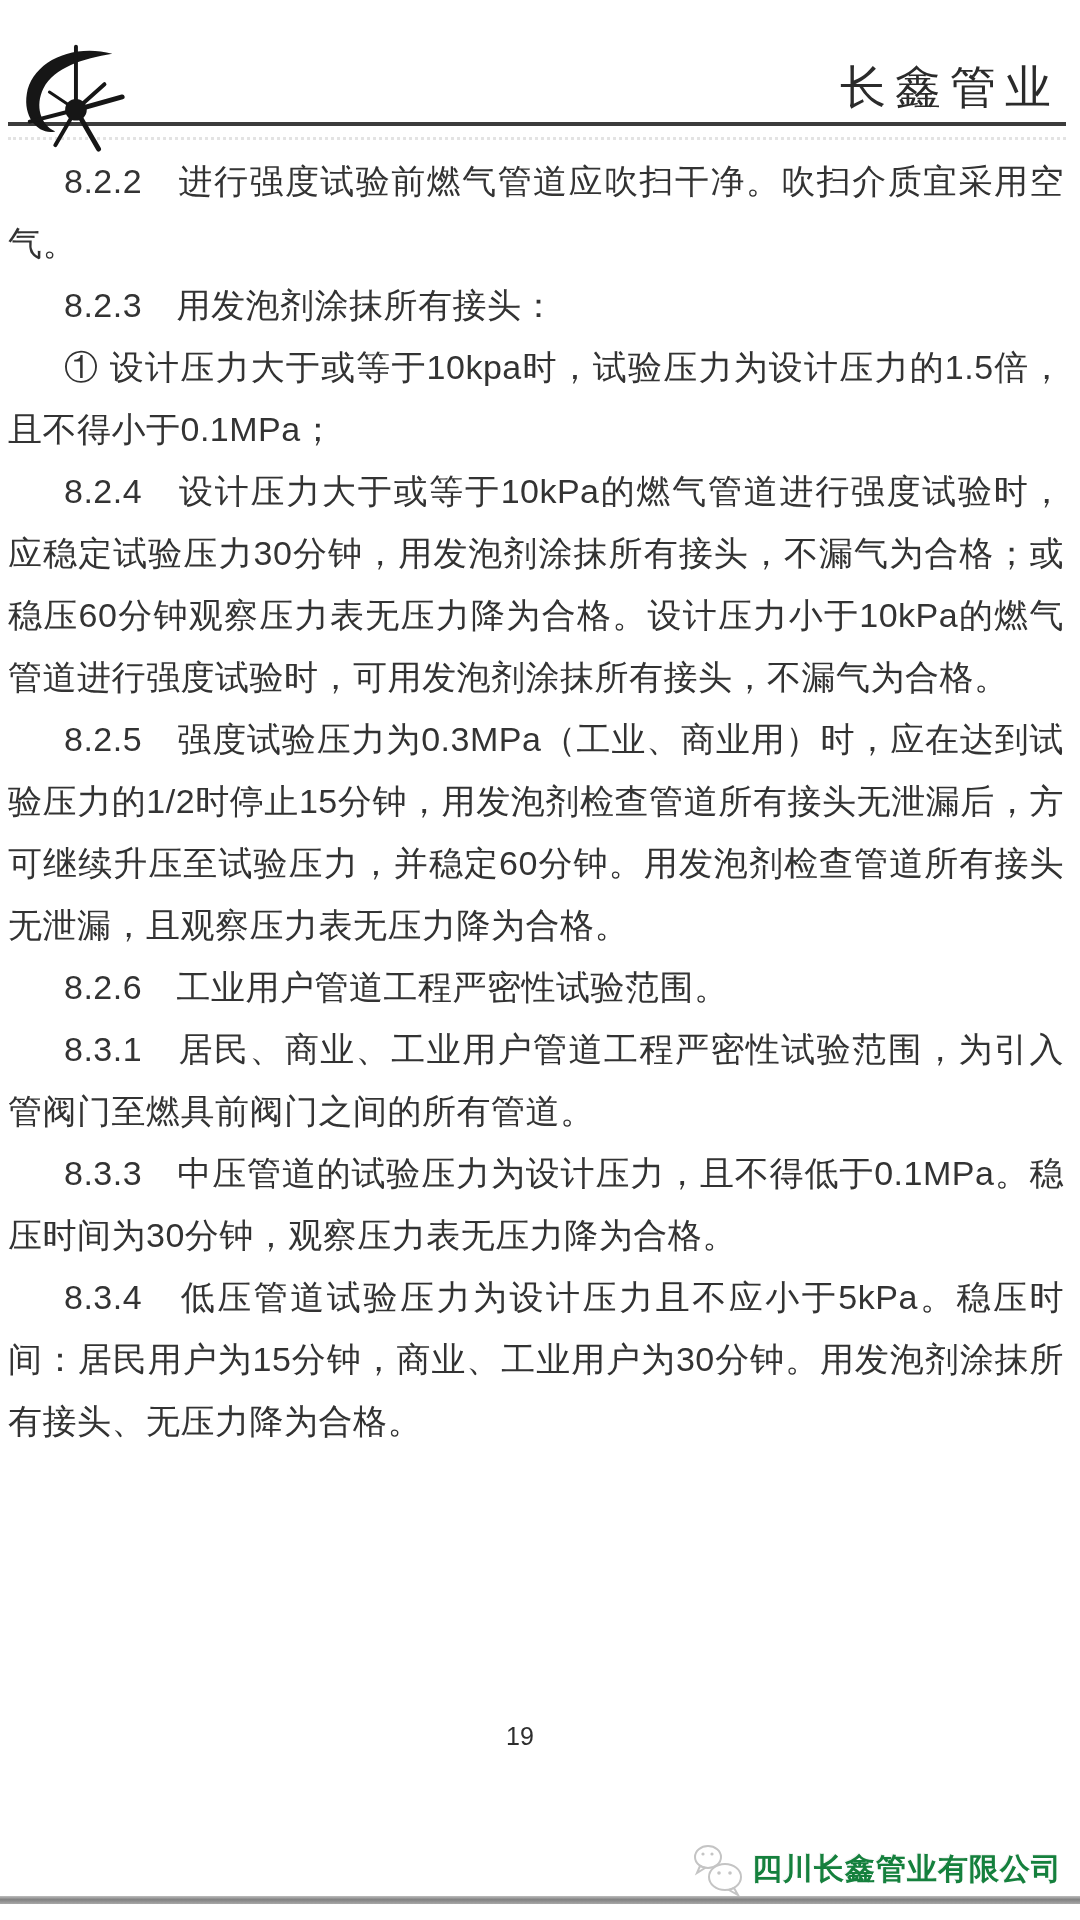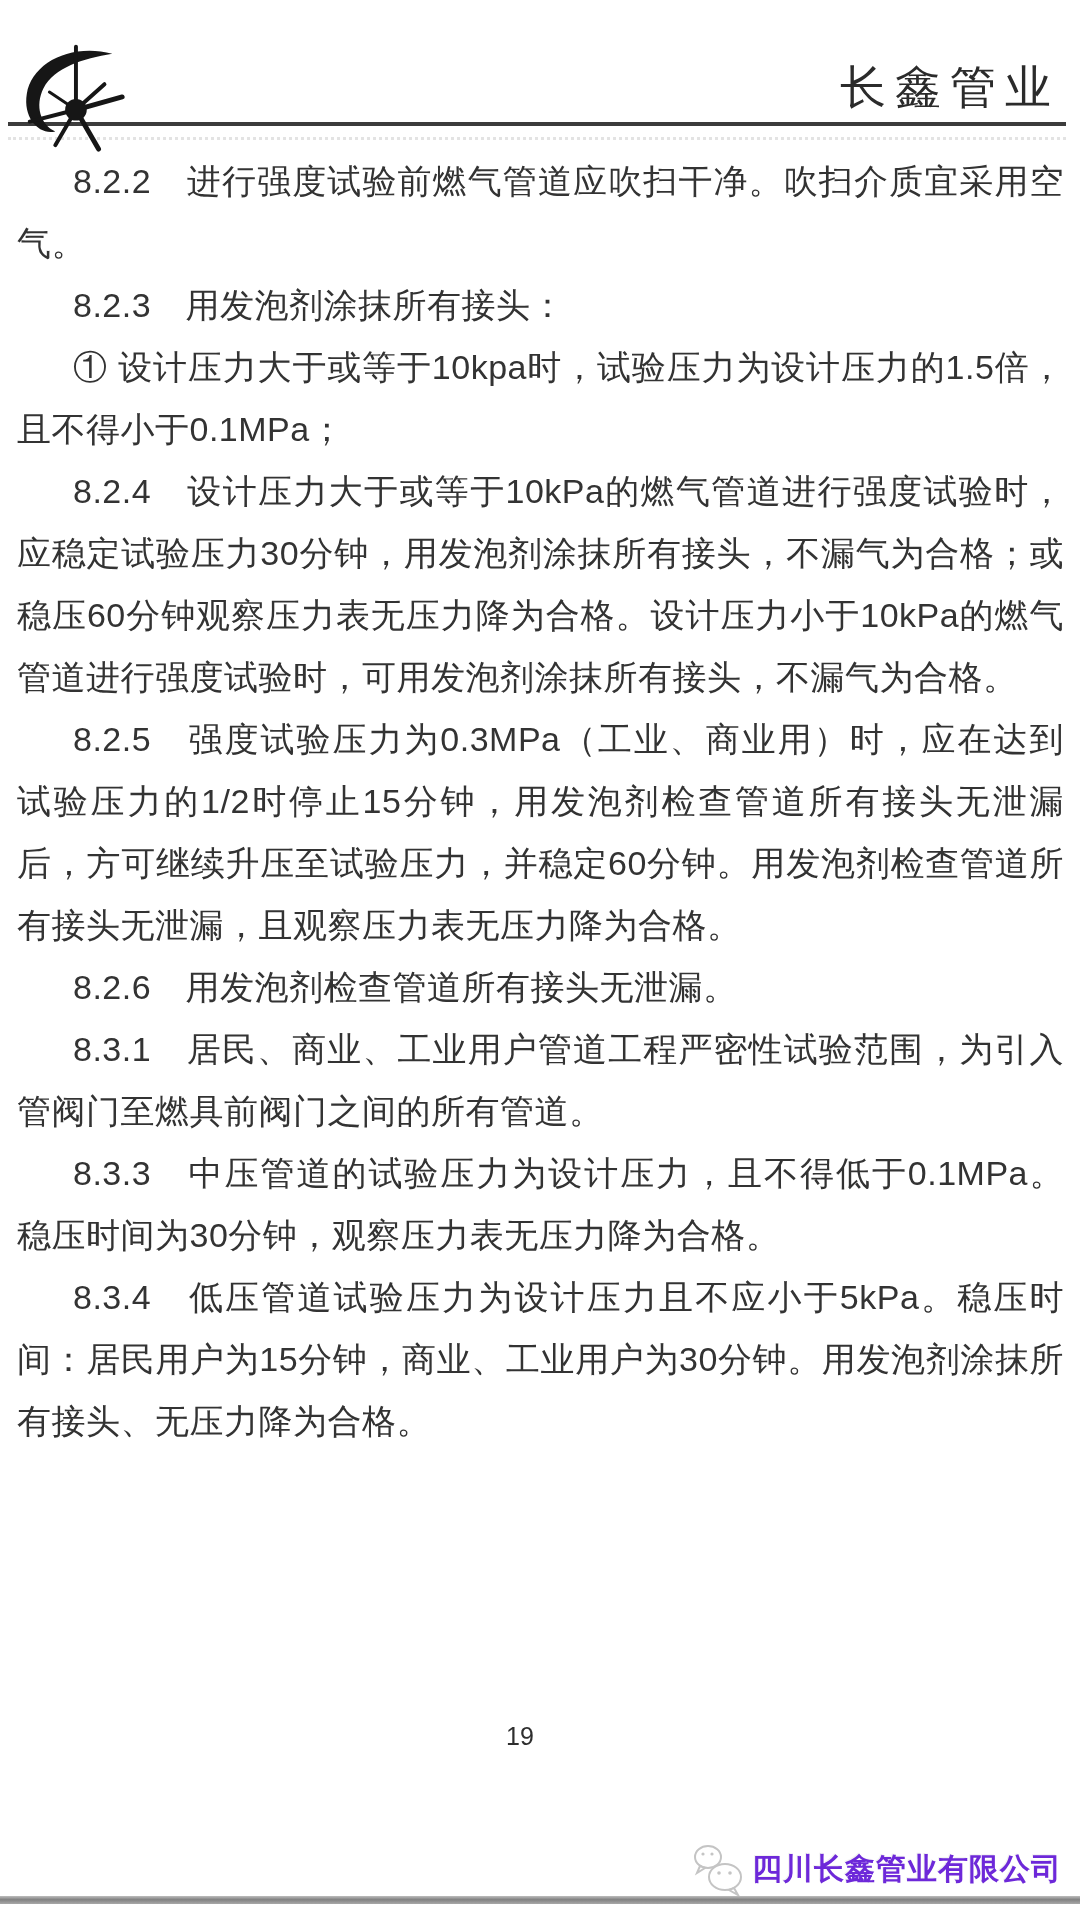--- a/index.html
+++ b/index.html
@@ -29,21 +29,21 @@
     position: absolute; left: 8px; right: 14px; top: 122px;
     height: 4px; background: #3c3c3c; z-index: 1;
   }
   .header-rule-faint {
     position: absolute; left: 8px; right: 14px; top: 137px;
     height: 0; border-bottom: 3px dotted #e3e3e3; z-index: 1;
   }
 
   
   .doc-body {
-    position: absolute; left: 17px; right: 16px; top: 150px;
+    position: absolute; left: 8px; right: 16px; top: 150px;
     font-size: 34px; line-height: 62px;
     color: #333333;
     text-align: justify;
     letter-spacing: 0.5px;
   }
   .doc-body p { margin: 0; padding: 0; }
   .doc-body p.indent { text-indent: 56px; }
   .doc-body p.flush  { text-indent: 0; }
 
   
@@ -55,21 +55,21 @@
 
   
   .footer {
     position: absolute; top: 1842px; right: 18px;
     display: flex; align-items: center; gap: 8px;
     z-index: 2;
   }
   .wechat-icon { width: 52px; height: 54px; }
   .footer-company {
     font-size: 30px; letter-spacing: 1px;
-    color: #6d28d9;
+    color: #15803d;
     text-shadow: 1px 1px 0 #ffffff, -1px -1px 0 #f2f2f2;
     font-weight: 600;
   }
   .bottom-bar {
     position: absolute; left: 0; right: 0; top: 1896px; height: 8px;
     background: linear-gradient(180deg, #bdbdbd 0%, #828282 45%, #a8a8a8 100%);
   }
 </style>
 </head>
 <body>
@@ -96,21 +96,21 @@
     <div class="header-rule"></div>
     <div class="header-rule-faint"></div>
   </div>
 
   <div class="doc-body">
     <p class="indent">8.2.2　进行强度试验前燃气管道应吹扫干净。吹扫介质宜采用空气。</p>
     <p class="indent">8.2.3　用发泡剂涂抹所有接头：</p>
     <p class="indent">① 设计压力大于或等于10kpa时，试验压力为设计压力的1.5倍，且不得小于0.1MPa；</p>
     <p class="indent">8.2.4　设计压力大于或等于10kPa的燃气管道进行强度试验时，应稳定试验压力30分钟，用发泡剂涂抹所有接头，不漏气为合格；或稳压60分钟观察压力表无压力降为合格。设计压力小于10kPa的燃气管道进行强度试验时，可用发泡剂涂抹所有接头，不漏气为合格。</p>
     <p class="indent">8.2.5　强度试验压力为0.3MPa（工业、商业用）时，应在达到试验压力的1/2时停止15分钟，用发泡剂检查管道所有接头无泄漏后，方可继续升压至试验压力，并稳定60分钟。用发泡剂检查管道所有接头无泄漏，且观察压力表无压力降为合格。</p>
-    <p class="indent">8.2.6　用发泡剂检查管道所有接头无泄漏。</p>
+    <p class="indent">8.2.6　工业用户管道工程严密性试验范围。</p>
     <p class="indent">8.3.1　居民、商业、工业用户管道工程严密性试验范围，为引入管阀门至燃具前阀门之间的所有管道。</p>
     <p class="indent">8.3.3　中压管道的试验压力为设计压力，且不得低于0.1MPa。稳压时间为30分钟，观察压力表无压力降为合格。</p>
     <p class="indent">8.3.4　低压管道试验压力为设计压力且不应小于5kPa。稳压时间：居民用户为15分钟，商业、工业用户为30分钟。用发泡剂涂抹所有接头、无压力降为合格。</p>
   </div>
 
   <div class="page-number">19</div>
 
   <div class="footer">
     <svg class="wechat-icon" viewBox="0 0 52 54" aria-hidden="true">
       <g stroke="#c4c4c4" stroke-width="2" fill="#ffffff">

